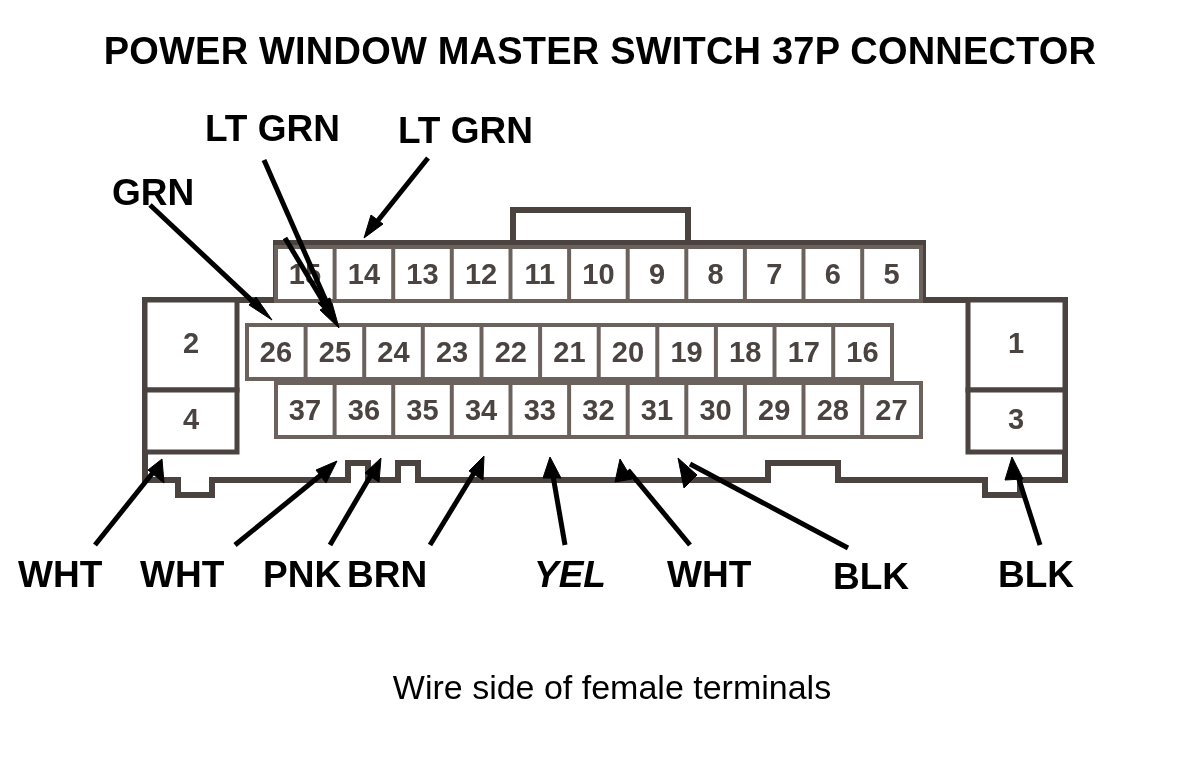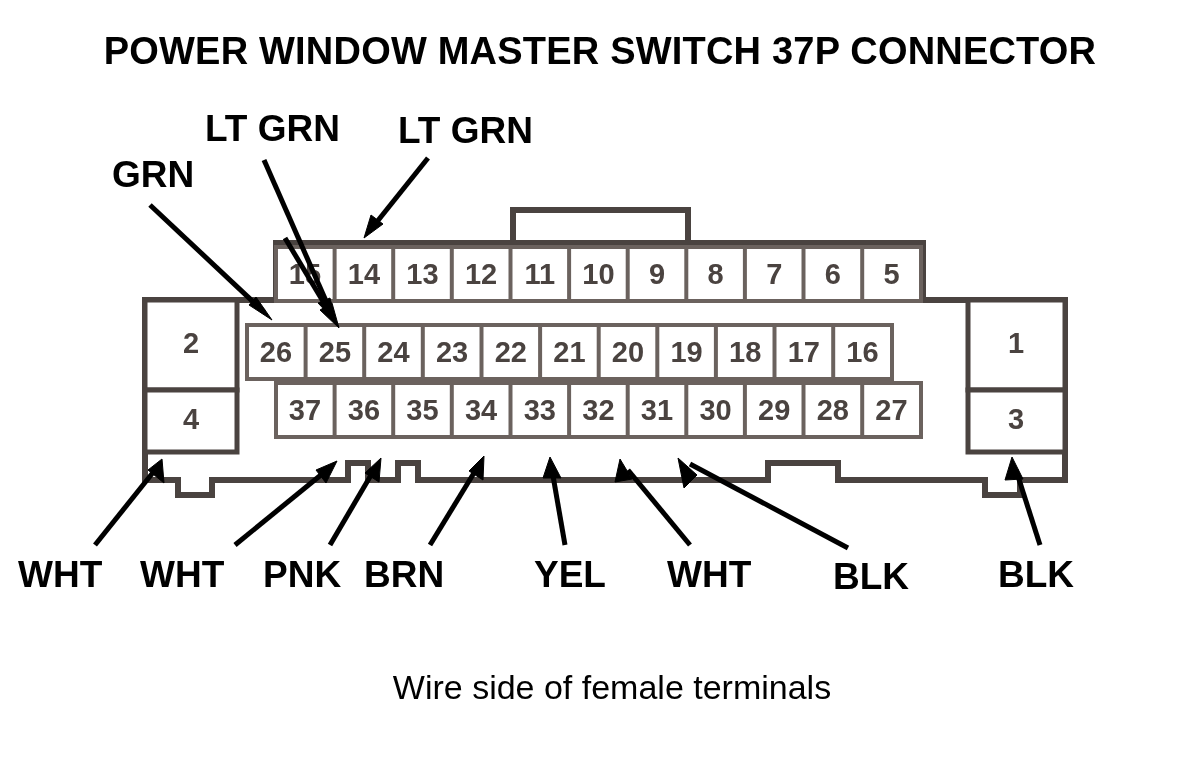--- a/index.html
+++ b/index.html
@@ -38,29 +38,29 @@
     text-anchor:middle;dominant-baseline:middle;
   }
 </style>
 </head>
 <body>
 
 <div id="stage">
 
   <div class="title">POWER WINDOW MASTER SWITCH 37P CONNECTOR</div>
 
-  <div class="lbl" id="lbl-top-0" style="left:112px;top:156px;">GRN</div>
+  <div class="lbl" id="lbl-top-0" style="left:112px;top:174px;">GRN</div>
   <div class="lbl" id="lbl-top-1" style="left:205px;top:110px;">LT GRN</div>
   <div class="lbl" id="lbl-top-2" style="left:398px;top:112px;">LT GRN</div>
 
   <div class="lbl" style="left:18px;top:556px;">WHT</div>
   <div class="lbl" style="left:140px;top:556px;">WHT</div>
   <div class="lbl" style="left:263px;top:556px;text-align:right;">PNK</div>
-  <div class="lbl" style="left:364px;top:556px;text-align:right;">BRN</div>
-  <div class="lbl" style="left:534px;top:556px;">YEL</div>
+  <div class="lbl" style="left:347px;top:556px;text-align:right;">BRN</div>
+  <div class="lbl" style="left:534px;top:556px;font-style:italic;">YEL</div>
   <div class="lbl" style="left:667px;top:556px;">WHT</div>
   <div class="lbl" style="left:833px;top:558px;">BLK</div>
   <div class="lbl" style="left:998px;top:556px;">BLK</div>
 
   <div class="caption">Wire side of female terminals</div>
 
   <svg class="overlay" viewBox="0 0 1200 761">
 
     <g>
       <path d="

